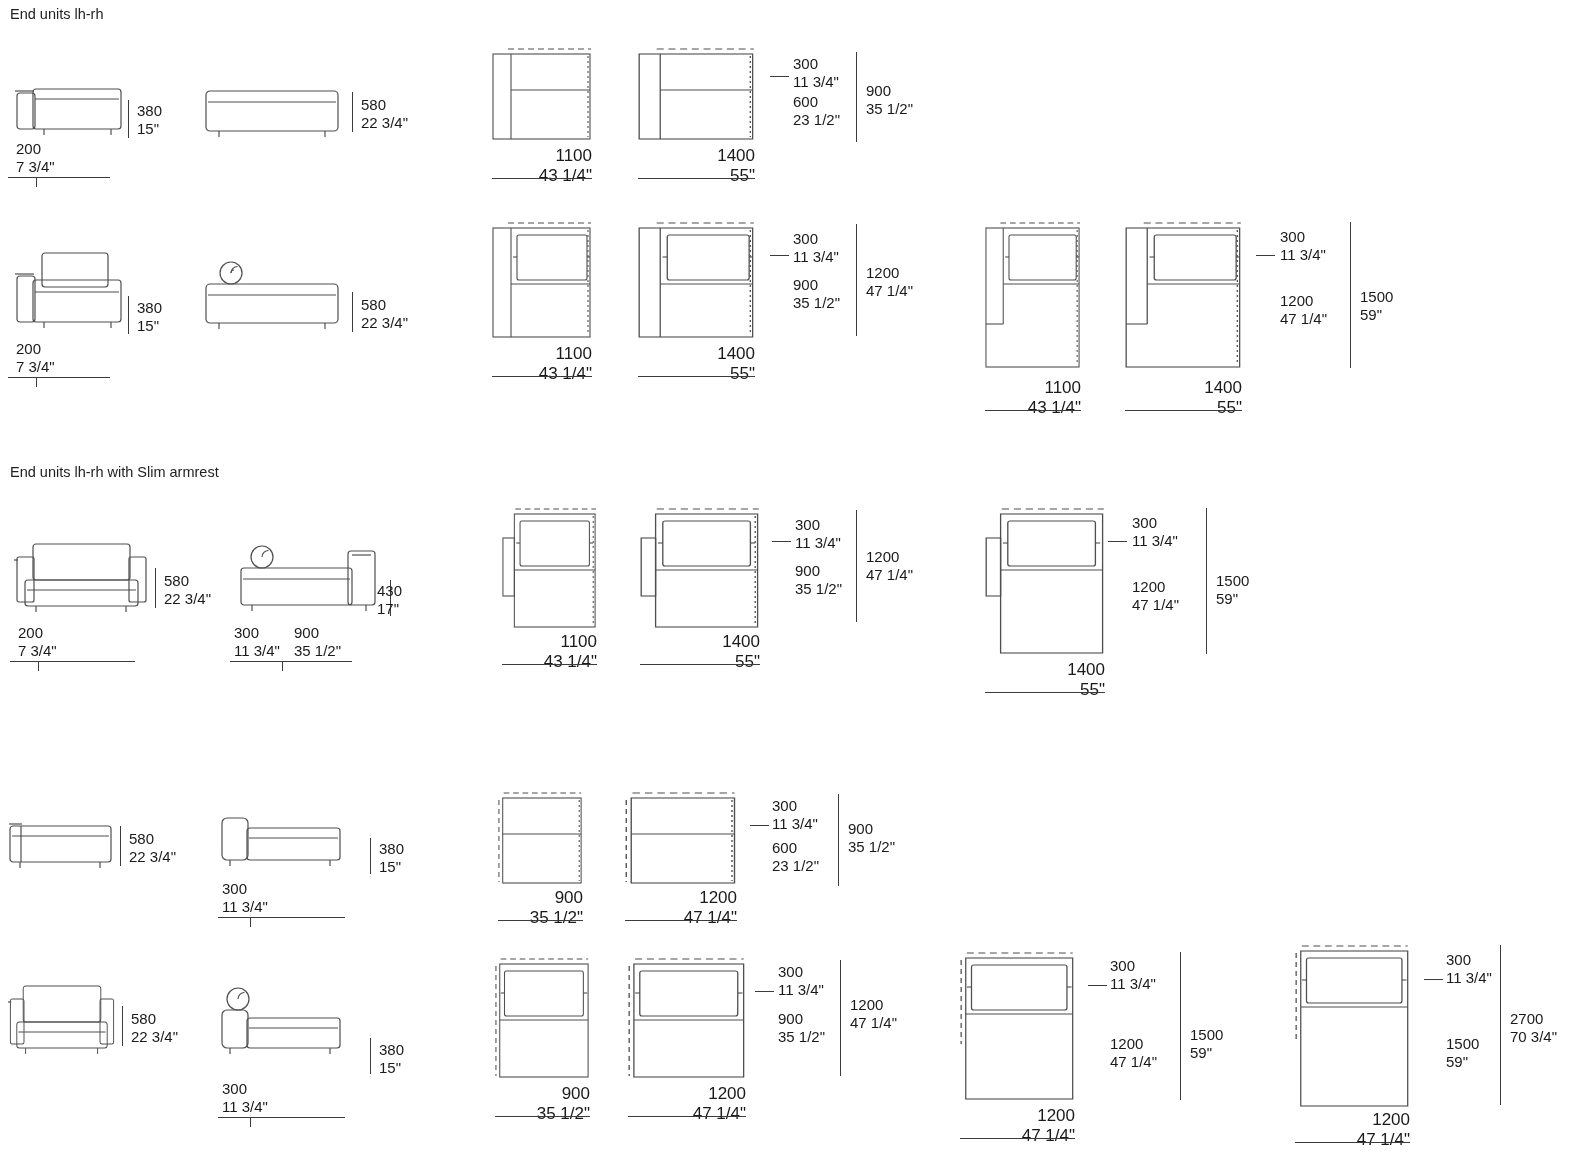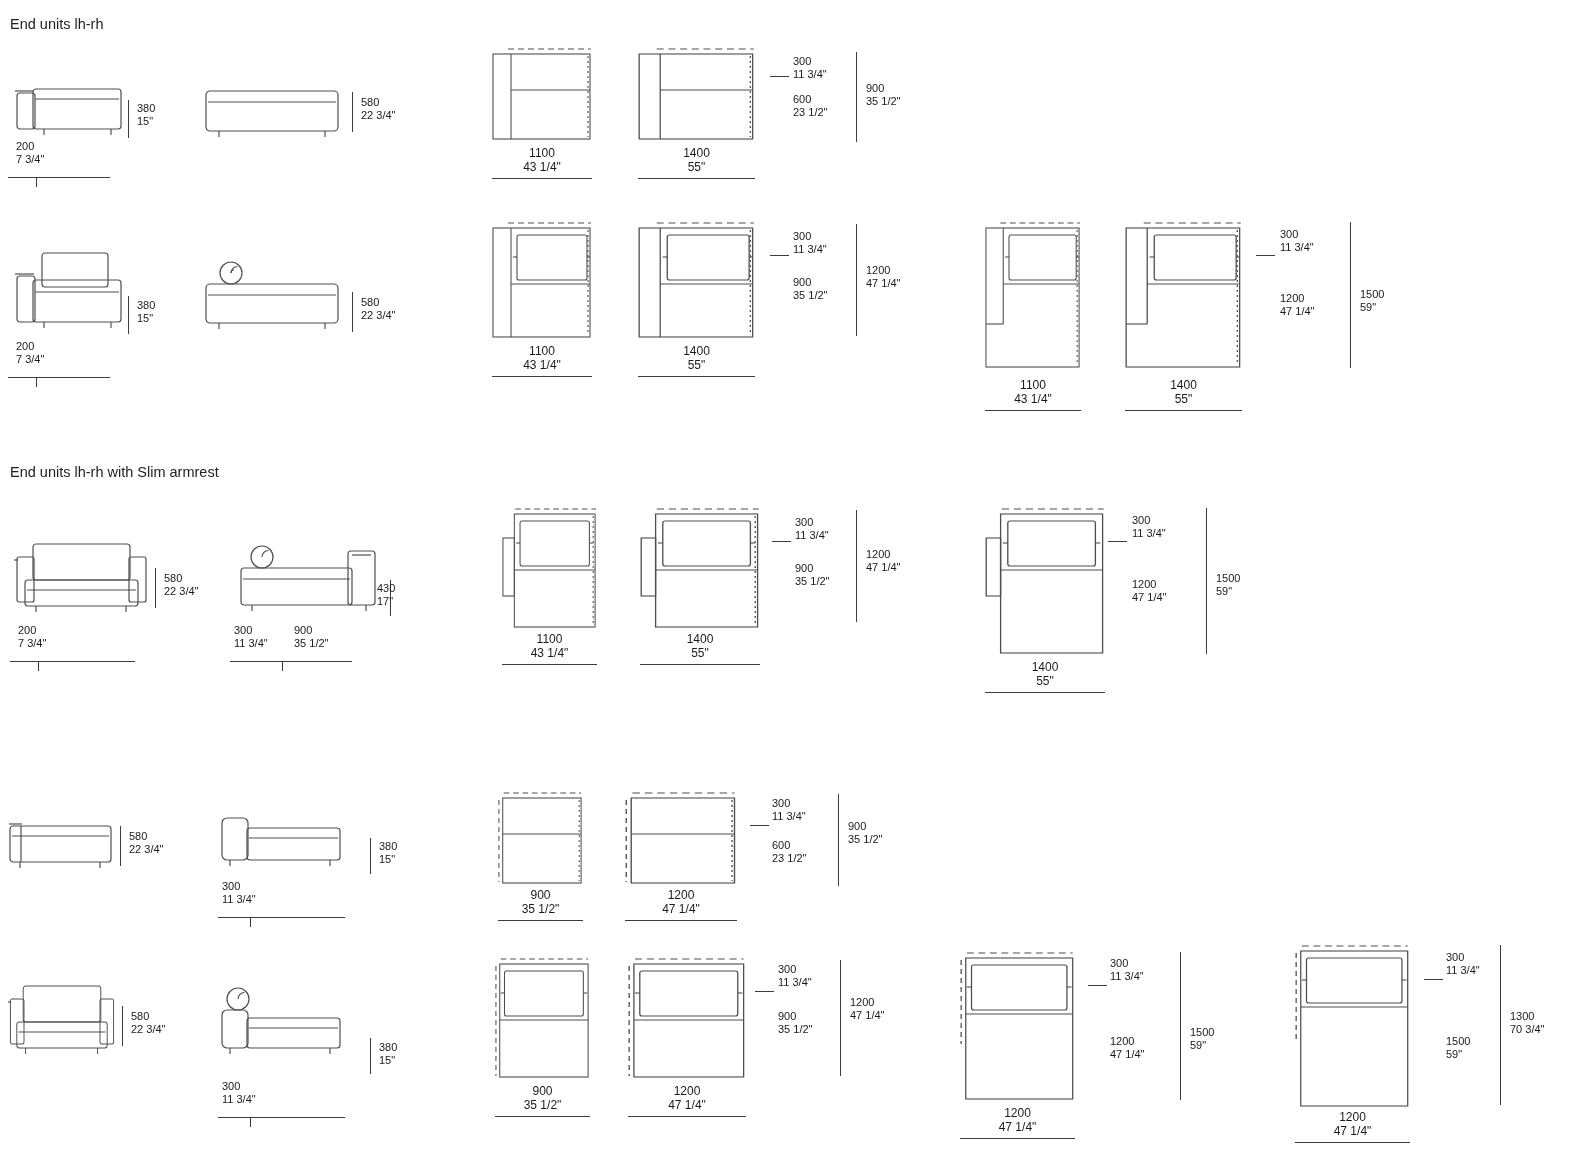--- a/index.html
+++ b/index.html
@@ -1,21 +1,21 @@
 <!DOCTYPE html>
 <html><head>
 <meta charset="utf-8">
 <style>
   html,body{margin:0;padding:0;background:#fff;}
   #page{position:relative;width:1589px;height:1166px;background:#fff;
         font-family:"Liberation Sans",sans-serif;color:#1a1a1a;overflow:hidden;}
   .title{position:absolute;font-size:14.5px;color:#222;}
-  .lblv{position:absolute;font-size:11px;line-height:1.18;white-space:nowrap;}
+  .lblv{position:absolute;font-size:15px;line-height:1.18;white-space:nowrap;}
   .lblv span{display:block;}
-  .lblh{position:absolute;font-size:12px;line-height:1.18;text-align:center;white-space:nowrap;}
+  .lblh{position:absolute;font-size:17px;line-height:1.18;text-align:right;white-space:nowrap;}
   .lblh span{display:block;}
   .vl{position:absolute;width:1px;background:#3c3c3c;}
   .hl{position:absolute;height:1px;background:#3c3c3c;}
   .tk{position:absolute;height:1px;width:19px;background:#3c3c3c;}
   .ct{position:absolute;width:1px;height:9px;background:#3c3c3c;}
   .draw{position:absolute;overflow:visible;}
 </style>
 </head>
 <body>
 
@@ -212,21 +212,21 @@
       <line x1="6" y1="35" x2="10" y2="35"></line>
           <line x1="93" y1="35" x2="97" y2="35"></line>
           <line x1="5" y1="62" x2="98" y2="62"></line>
         </g>
       </symbol>
   </defs>
 </svg>
 
 <div id="page">
 
-  <div class="title" style="left:10px;top:16px">End units lh-rh</div>
+  <div class="title" style="left:10px;top:6px">End units lh-rh</div>
   <div class="title" style="left:10px;top:464px">End units lh-rh with Slim armrest</div>
 
   <svg class="draw" style="left:14px;top:82px" width="110" height="58">
       <use href="#s-front-end"></use>
     </svg>
   <div class="vl" style="left:128px;top:100px;height:38px"></div>
   <div class="lblv" style="left:137px;top:102px">
       <span>380</span>
       <span>15"</span>
     </div>
@@ -611,17 +611,17 @@
   <div class="lblv" style="left:1446px;top:951px">
       <span>300</span>
       <span>11 3/4"</span>
     </div>
   <div class="lblv" style="left:1446px;top:1035px">
       <span>1500</span>
       <span>59"</span>
     </div>
   <div class="vl" style="left:1500px;top:945px;height:160px"></div>
   <div class="lblv" style="left:1510px;top:1010px">
-      <span>1300</span>
+      <span>2700</span>
       <span>70 3/4"</span>
     </div>
 
 </div>
 
 </body></html>

